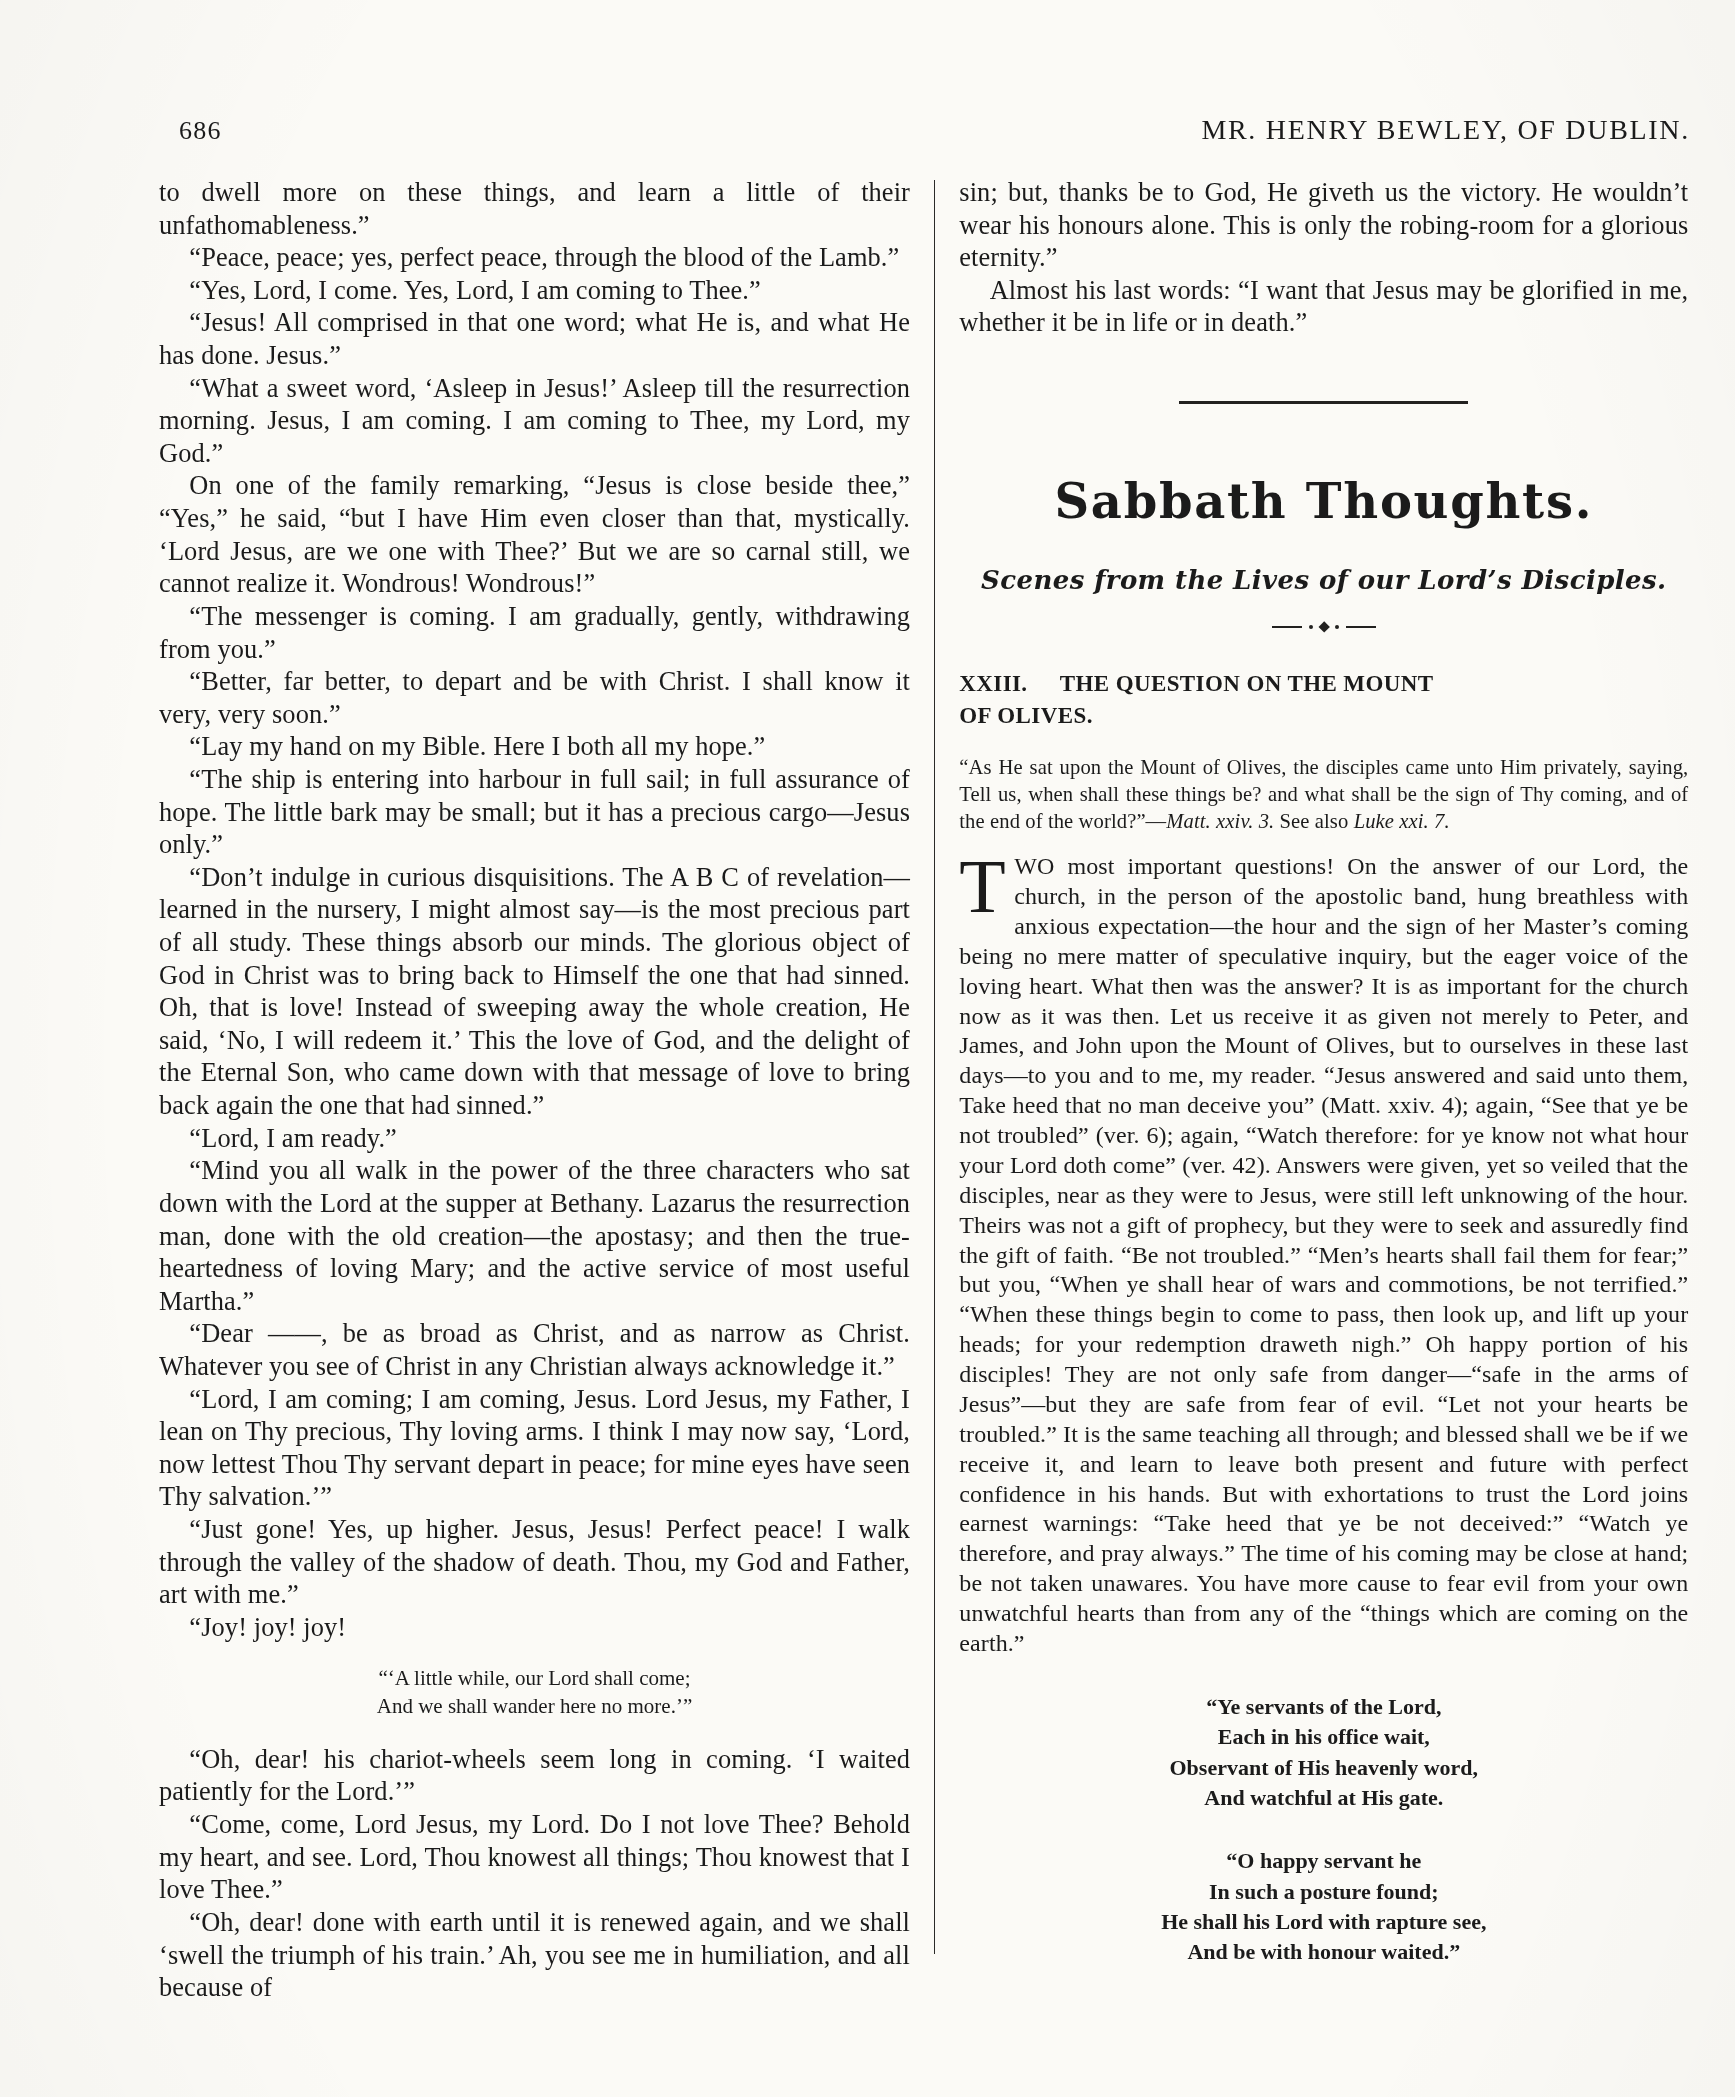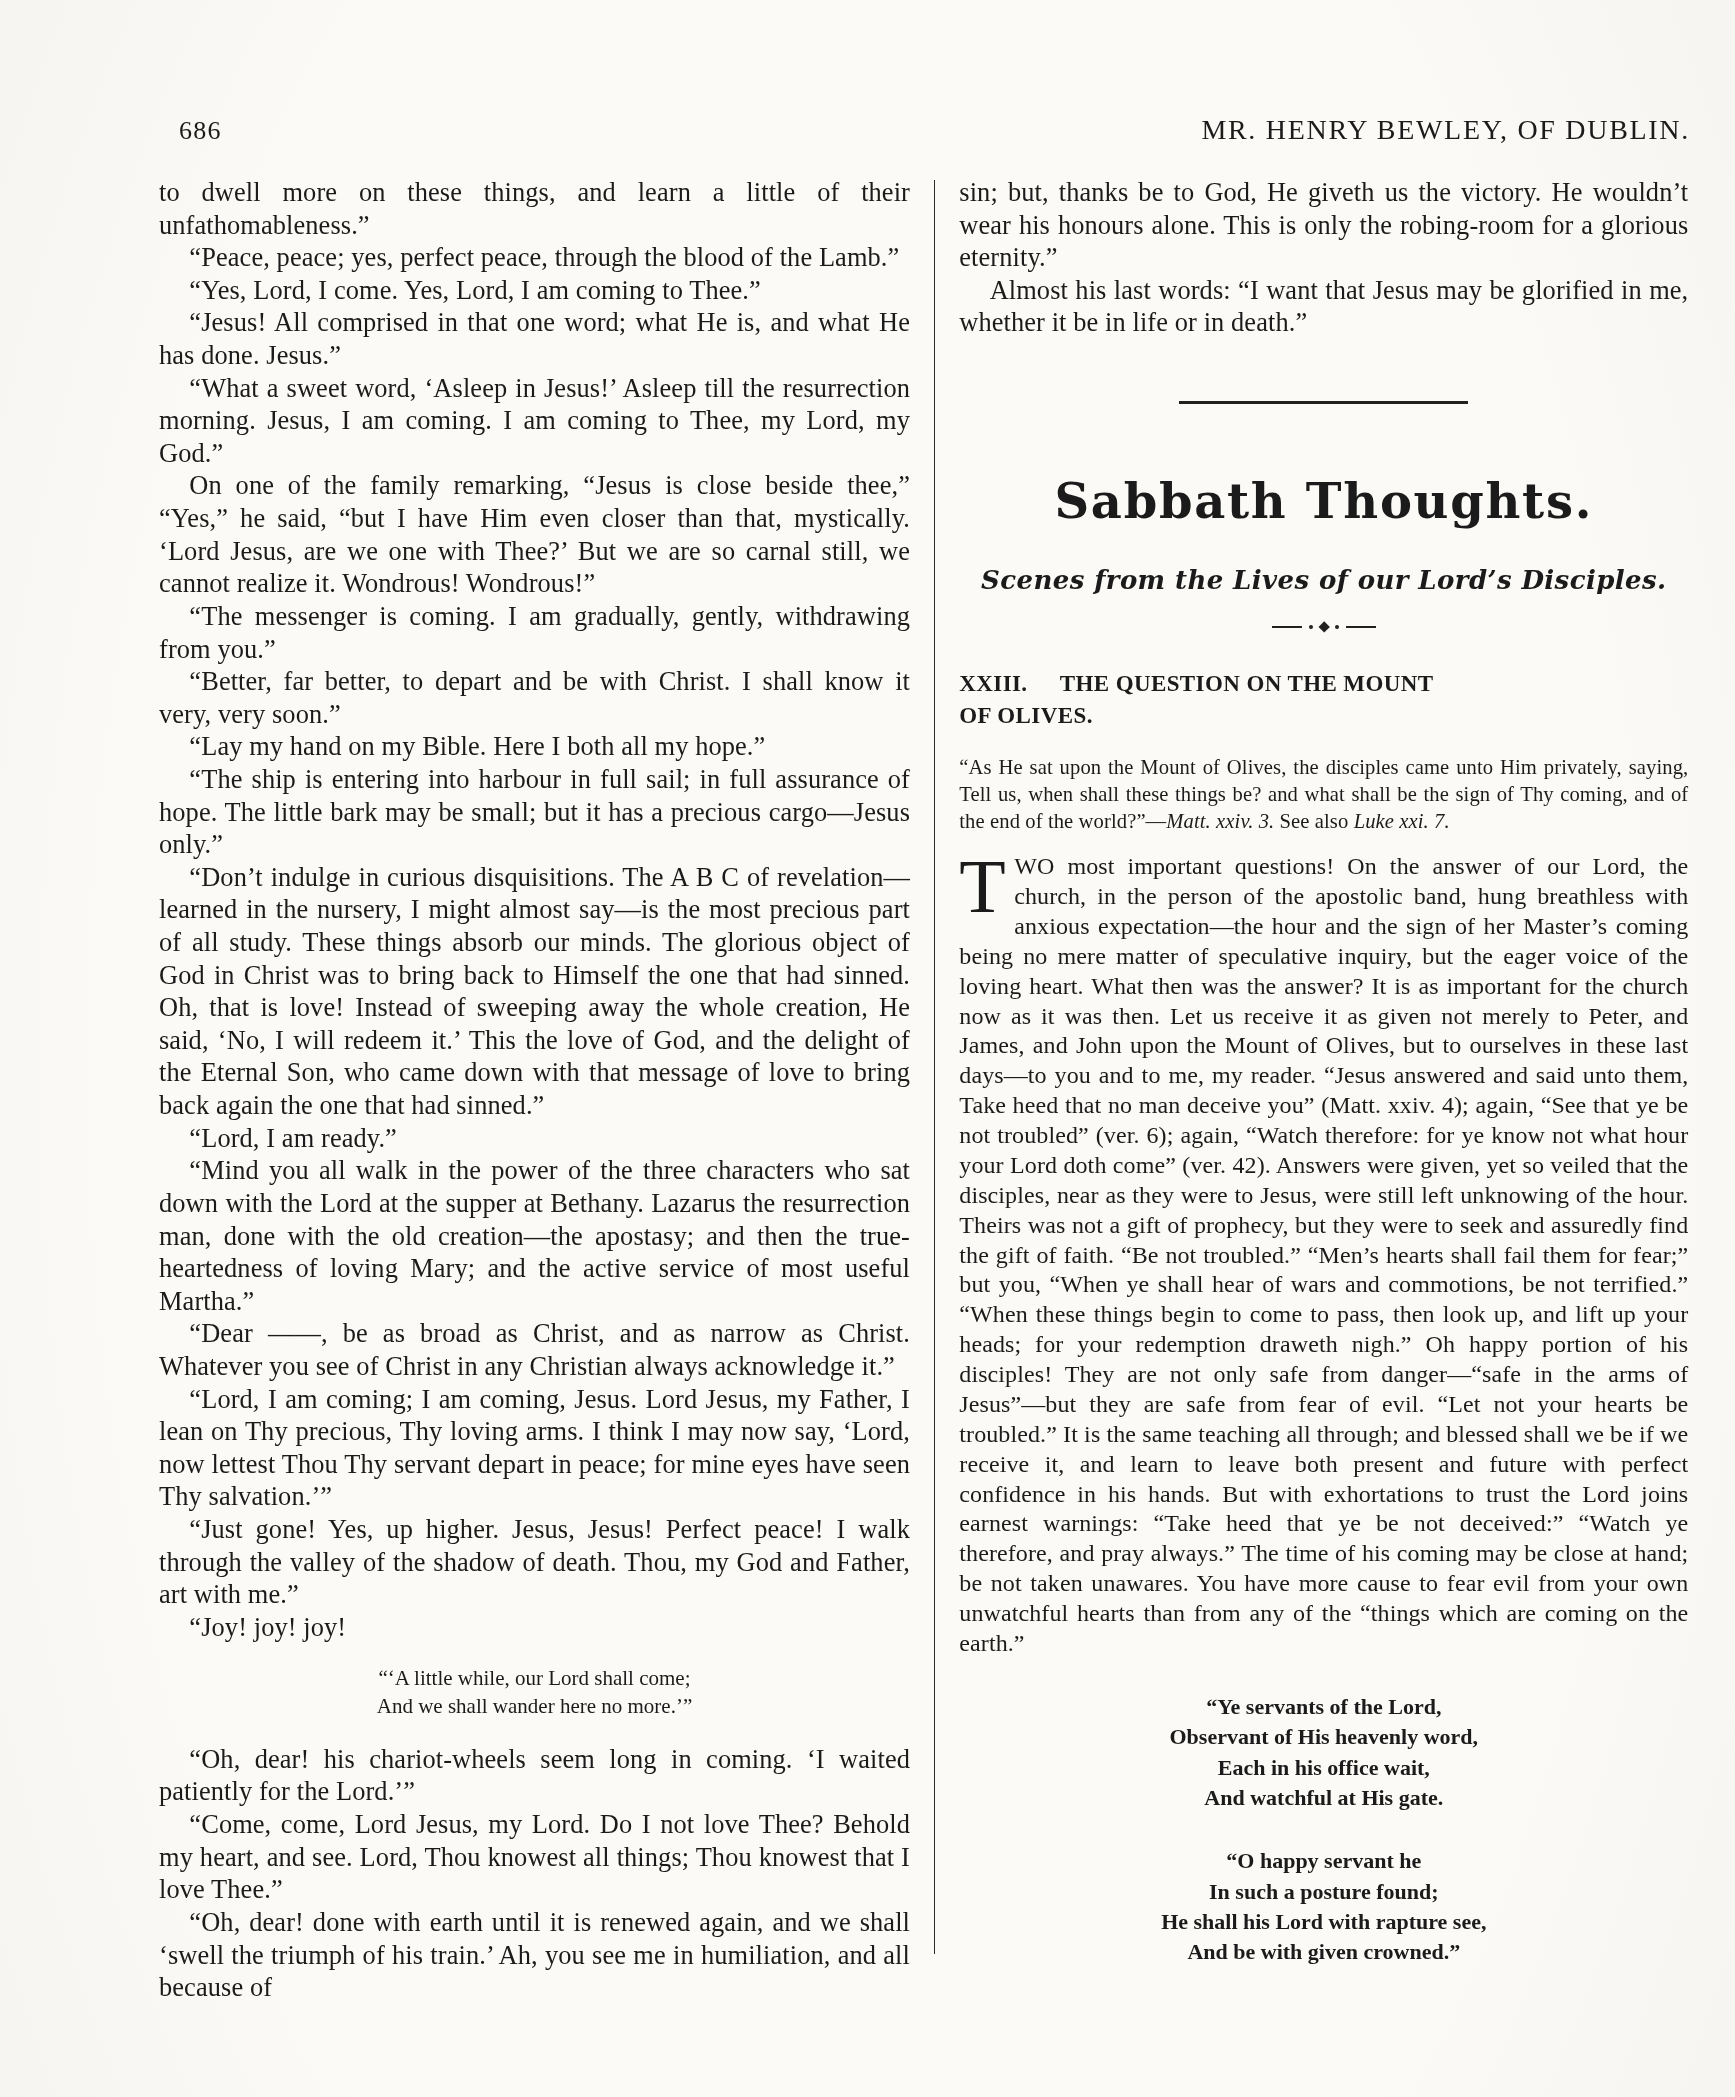--- a/index.html
+++ b/index.html
@@ -143,29 +143,29 @@
         <span class="chapter-line">OF OLIVES.</span>
       </h4>
 
       <p class="epigraph"><span>“As He sat upon the Mount of Olives, the disciples came unto Him privately, saying, Tell us, when shall these things be? and what shall be the sign of Thy coming, and of the end of the world?”—</span><span class="ref">Matt. xxiv. 3.</span><span>  See also </span><span class="ref">Luke xxi. 7.</span></p>
 
       <p class="article-body"><span class="dropcap">T</span><span>WO most important questions!  On the answer of our Lord, the church, in the person of the apostolic band, hung breathless with anxious expectation—the hour and the sign of her Master’s coming being no mere matter of speculative inquiry, but the eager voice of the loving heart.  What then was the answer?  It is as important for the church now as it was then.  Let us receive it as given not merely to Peter, and James, and John upon the Mount of Olives, but to ourselves in these last days—to you and to me, my reader.  “Jesus answered and said unto them, Take heed that no man deceive you” (Matt. xxiv. 4); again, “See that ye be not troubled” (ver. 6); again, “Watch therefore: for ye know not what hour your Lord doth come” (ver. 42). Answers were given, yet so veiled that the disciples, near as they were to Jesus, were still left unknowing of the hour.  Theirs was not a gift of prophecy, but they were to seek and assuredly find the gift of faith.  “Be not troubled.”  “Men’s hearts shall fail them for fear;” but you, “When ye shall hear of wars and commotions, be not terrified.”  “When these things begin to come to pass, then look up, and lift up your heads; for your redemption draweth nigh.”  Oh happy portion of his disciples!  They are not only safe from danger—“safe in the arms of Jesus”—but they are safe from fear of evil.  “Let not your hearts be troubled.”  It is the same teaching all through; and blessed shall we be if we receive it, and learn to leave both present and future with perfect confidence in his hands.  But with exhortations to trust the Lord joins earnest warnings: “Take heed that ye be not deceived:” “Watch ye therefore, and pray always.”  The time of his coming may be close at hand; be not taken unawares.  You have more cause to fear evil from your own unwatchful hearts than from any of the “things which are coming on the earth.”</span></p>
 
       <div class="poems">
           <div class="verse">
             <div class="verse-line">“Ye servants of the Lord,</div>
+            <div class="verse-line">Each in his office wait,</div>
             <div class="verse-line">Observant of His heavenly word,</div>
-            <div class="verse-line">Each in his office wait,</div>
             <div class="verse-line">And watchful at His gate.</div>
           </div>
           <div class="verse">
             <div class="verse-line">“O happy servant he</div>
             <div class="verse-line">In such a posture found;</div>
             <div class="verse-line">He shall his Lord with rapture see,</div>
-            <div class="verse-line">And be with given crowned.”</div>
+            <div class="verse-line">And be with honour waited.”</div>
           </div>
         </div>
 
     </div>
   </div>
 
 </div>
 
 
 </body></html>

